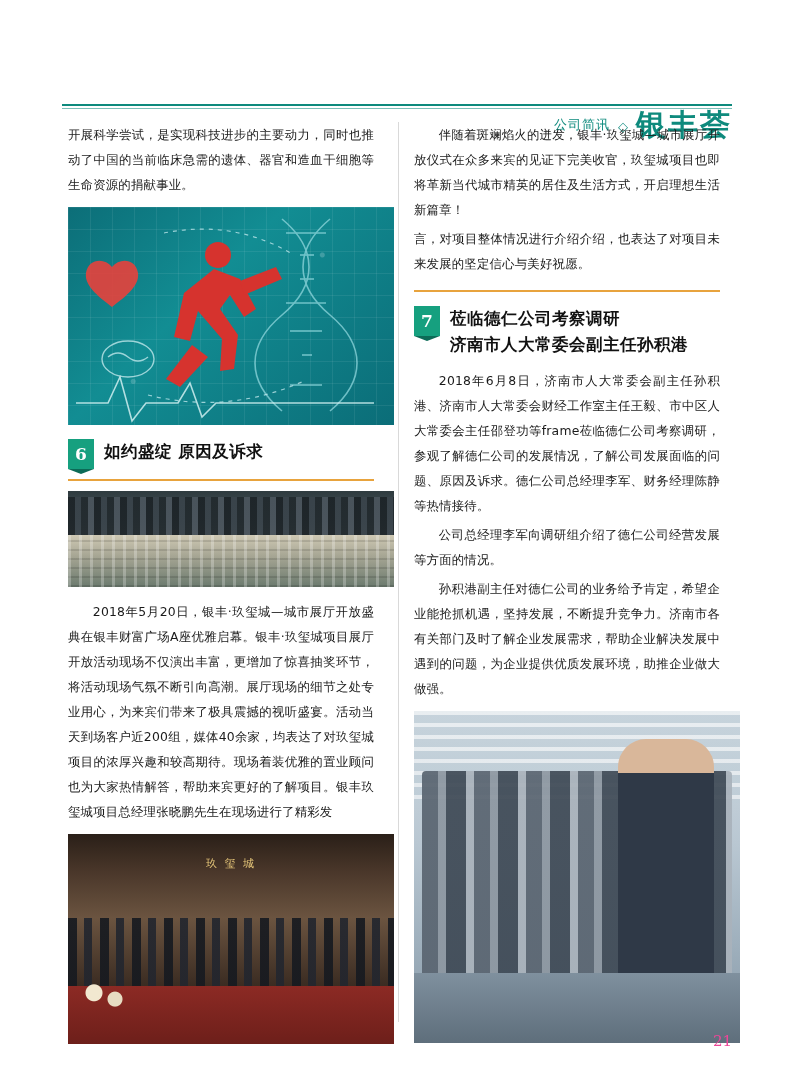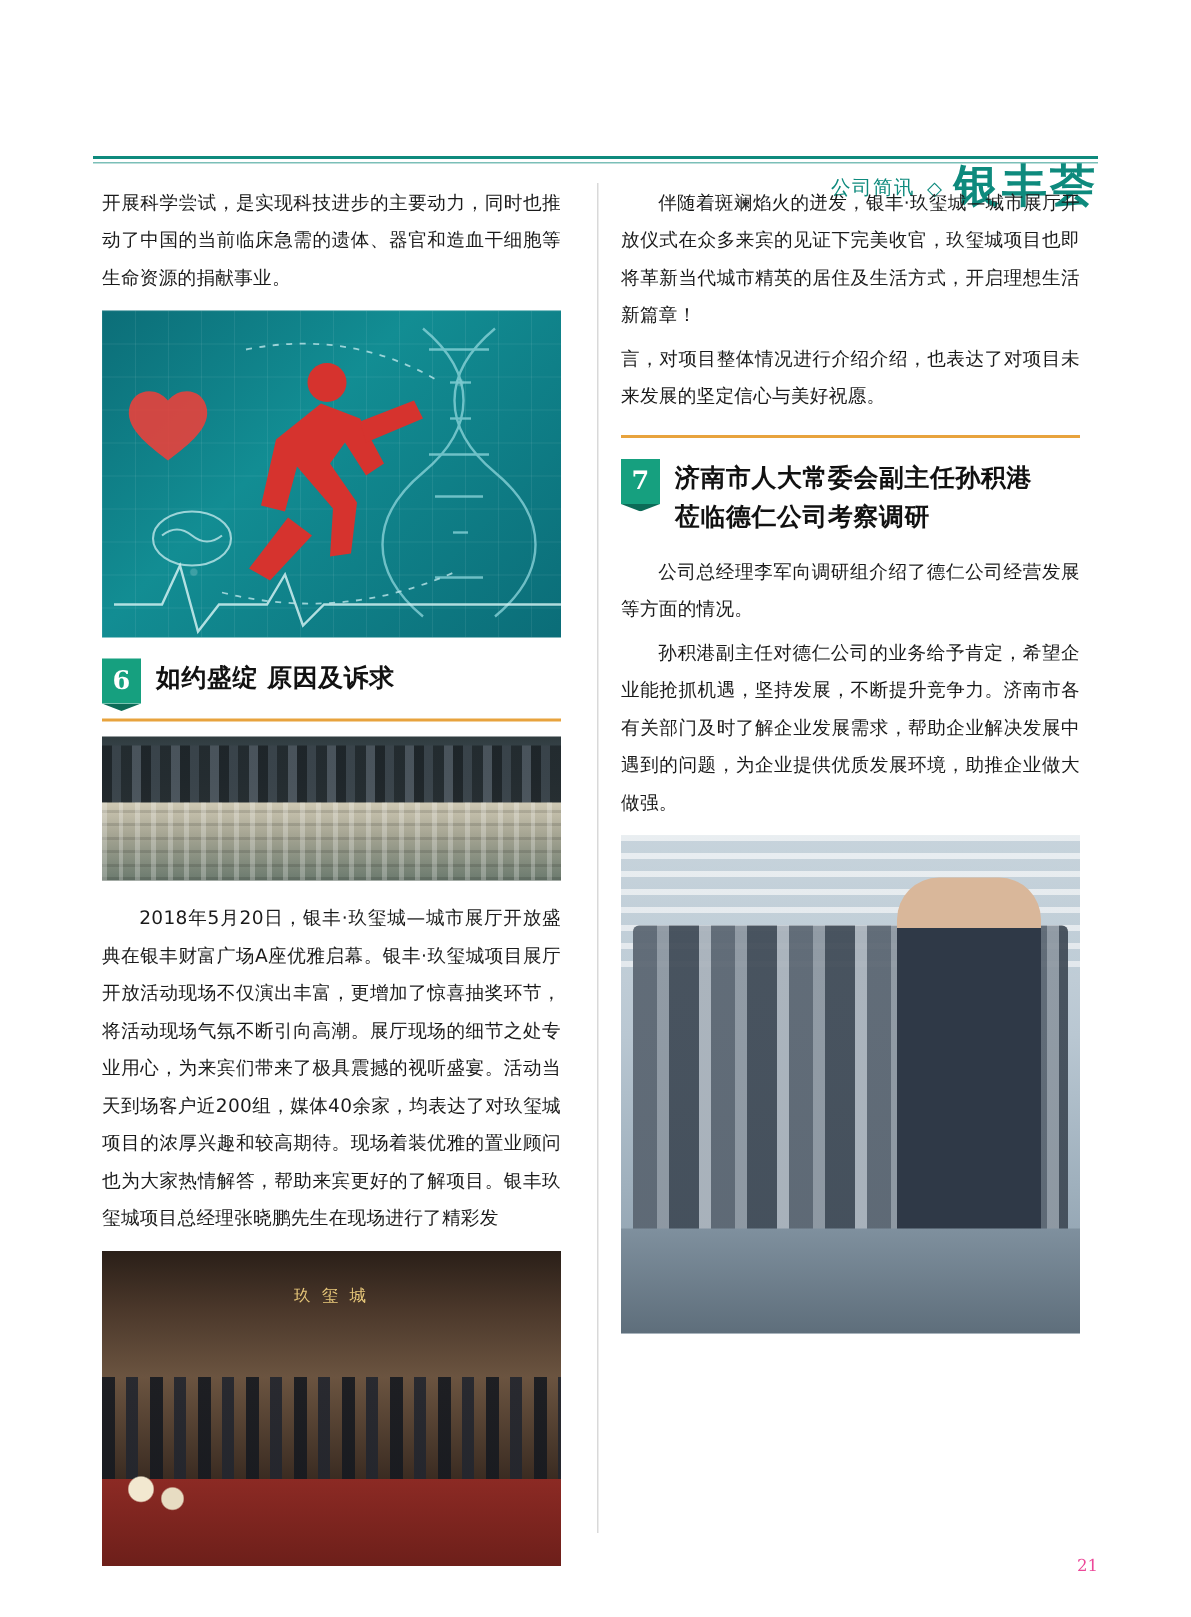--- a/index.html
+++ b/index.html
@@ -134,20 +134,21 @@
     background: #e8a33d;
     margin: 2px 0 8px 0;
   }
 
   
   .figure {
     width: 306px;
     margin: 10px 0 12px 0;
     position: relative;
     overflow: hidden;
+    padding-left: 20px;
   }
 
   
   .fig-science {
     height: 218px;
     background:
       radial-gradient(circle at 78% 22%, rgba(255,255,255,.20) 0 2px, transparent 3px),
       radial-gradient(circle at 20% 80%, rgba(255,255,255,.18) 0 2px, transparent 3px),
       linear-gradient(135deg, #0c6e78 0%, #128d93 40%, #0b6d78 100%);
     position: relative;
@@ -242,21 +243,21 @@
     position: absolute; right: 26px; bottom: 54px; width: 96px; height: 250px;
     background: linear-gradient(180deg,#d9b79a 0 34px, #2f3947 34px 100%);
     border-radius: 28px 28px 4px 4px;
   }
 
   
   .page-number {
     position: absolute;
     right: 62px;
     bottom: 28px;
-    font-size: 11px;
+    font-size: 15px;
     color: #ec4899;
     font-family: "DejaVu Serif", "Liberation Serif", serif;
   }
 </style>
 </head>
 <body>
 
 <div class="page">
 
   <div class="header">
@@ -339,25 +340,26 @@
 
   <div class="col col-right">
 
     <p class="body indent">伴随着斑斓焰火的迸发，银丰·玖玺城—城市展厅开放仪式在众多来宾的见证下完美收官，玖玺城项目也即将革新当代城市精英的居住及生活方式，开启理想生活新篇章！</p>
     <p class="body">言，对项目整体情况进行介绍介绍，也表达了对项目未来发展的坚定信心与美好祝愿。</p>
 
     <div class="sec-rule" style="margin-top:14px"></div>
     <div class="section-head">
       <div class="sec-num">7</div>
       <div>
+        <div class="sec-title">莅临德仁公司考察调研</div>
         <div class="sec-title">济南市人大常委会副主任孙积港</div>
-        <div class="sec-title">莅临德仁公司考察调研</div>
       </div>
     </div>
 
+    <p class="body indent">2018年6月8日，济南市人大常委会副主任孙积港、济南市人大常委会财经工作室主任王毅、市中区人大常委会主任邵登功等frame莅临德仁公司考察调研，参观了解德仁公司的发展情况，了解公司发展面临的问题、原因及诉求。德仁公司总经理李军、财务经理陈静等热情接待。</p>
     <p class="body indent">公司总经理李军向调研组介绍了德仁公司经营发展等方面的情况。</p>
     <p class="body indent">孙积港副主任对德仁公司的业务给予肯定，希望企业能抢抓机遇，坚持发展，不断提升竞争力。济南市各有关部门及时了解企业发展需求，帮助企业解决发展中遇到的问题，为企业提供优质发展环境，助推企业做大做强。</p>
 
     <div class="figure fig-business">
       <div class="ceiling"></div>
       <div class="figures"></div>
       <div class="main-man"></div>
       <div class="floor"></div>
     </div>
 

